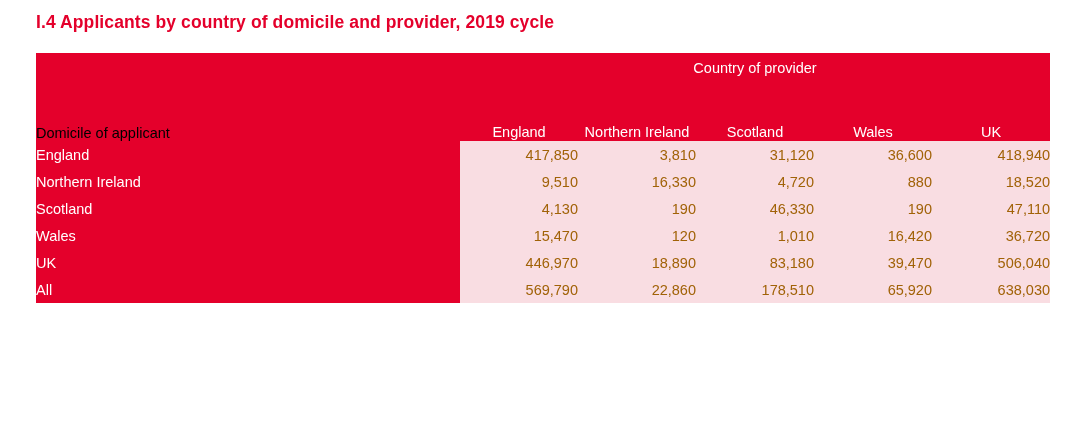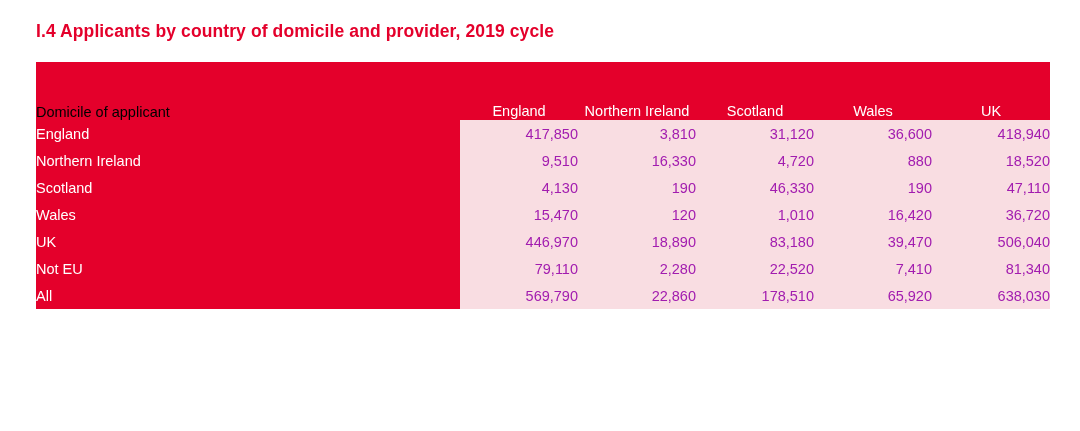--- a/index.html
+++ b/index.html
@@ -12,21 +12,21 @@
     background: #ffffff;
     font-family: "Liberation Sans", sans-serif;
     color: #231f20;
     overflow: hidden;
   }
   .page {
     position: relative;
     width: 1080px;
     height: 431px;
     box-sizing: border-box;
-    padding: 21px 30px 0 36px;
+    padding: 12px 30px 0 36px;
   }
   .title {
     font-size: 17.5px;
     font-weight: bold;
     color: #e4002b;
     letter-spacing: 0.1px;
     margin: 0 0 20px 0;
   }
   table.data-table {
     border-collapse: collapse;
@@ -78,21 +78,21 @@
   .row-label {
     background: #e4002b;
     color: #ffffff;
     font-size: 14.5px;
     height: 27px;
     padding-left: 9px;
     border-top: 2px solid #ffffff;
   }
   .cell {
     background: #f9dde2;
-    color: #a21caf;
+    color: #a16207;
     font-size: 14.5px;
     height: 27px;
     text-align: right;
     padding-right: 10px;
     border-top: 2px solid #ffffff;
     border-left: 2px solid #ffffff;
   }
   .nowrap { white-space: nowrap; }
 </style>
 </head>
@@ -105,20 +105,24 @@
   <table class="data-table">
     <colgroup>
       <col style="width:424px">
       <col style="width:118px">
       <col style="width:118px">
       <col style="width:118px">
       <col style="width:118px">
       <col style="width:118px">
     </colgroup>
     <tbody>
+      <tr>
+        <td class="hdr-blank"></td>
+        <td class="hdr-group" colspan="5">Country of provider</td>
+      </tr>
       <tr>
         <td class="hdr-rowlabel">Domicile of applicant</td>
         <td class="hdr-col nowrap">England</td>
         <td class="hdr-col">Northern Ireland</td>
         <td class="hdr-col nowrap">Scotland</td>
         <td class="hdr-col nowrap">Wales</td>
         <td class="hdr-col nowrap">UK</td>
       </tr>
 
       <tr>
@@ -155,28 +159,20 @@
       </tr>
       <tr>
         <td class="row-label">UK</td>
         <td class="cell">446,970</td>
         <td class="cell">18,890</td>
         <td class="cell">83,180</td>
         <td class="cell">39,470</td>
         <td class="cell">506,040</td>
       </tr>
       <tr>
-        <td class="row-label">Not EU</td>
-        <td class="cell">79,110</td>
-        <td class="cell">2,280</td>
-        <td class="cell">22,520</td>
-        <td class="cell">7,410</td>
-        <td class="cell">81,340</td>
-      </tr>
-      <tr>
         <td class="row-label">All</td>
         <td class="cell">569,790</td>
         <td class="cell">22,860</td>
         <td class="cell">178,510</td>
         <td class="cell">65,920</td>
         <td class="cell">638,030</td>
       </tr>
     </tbody>
   </table>
 

